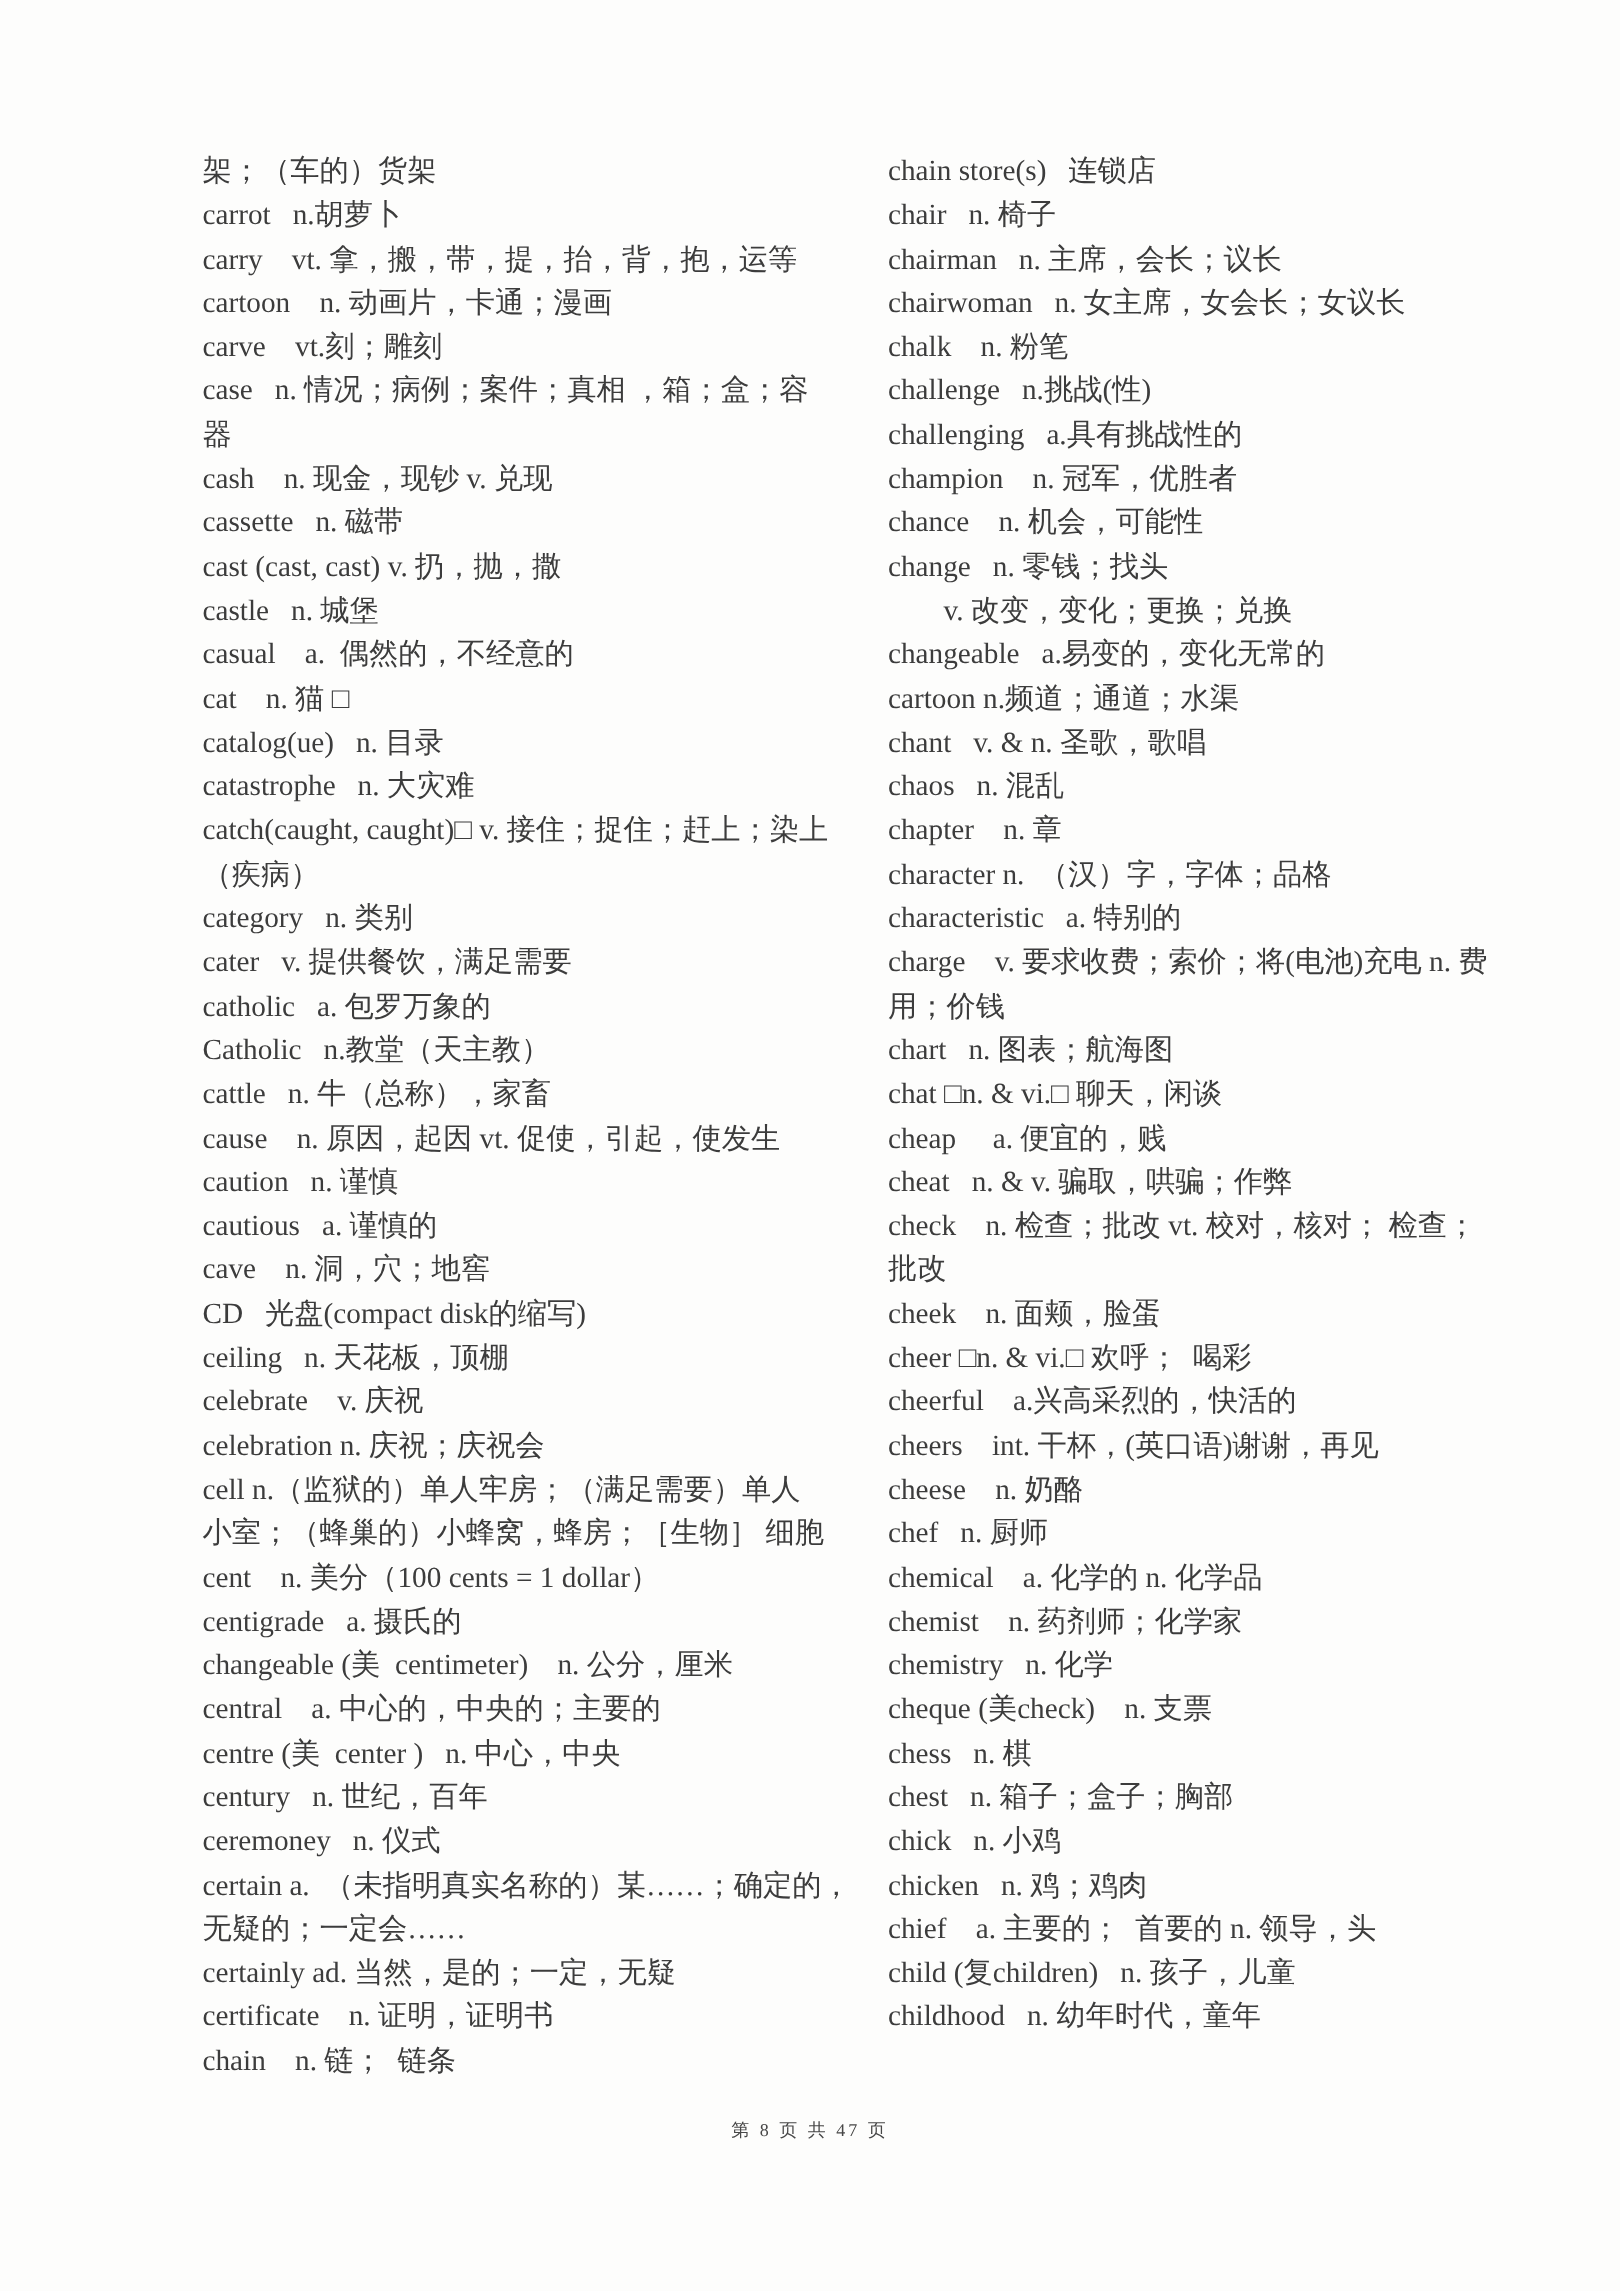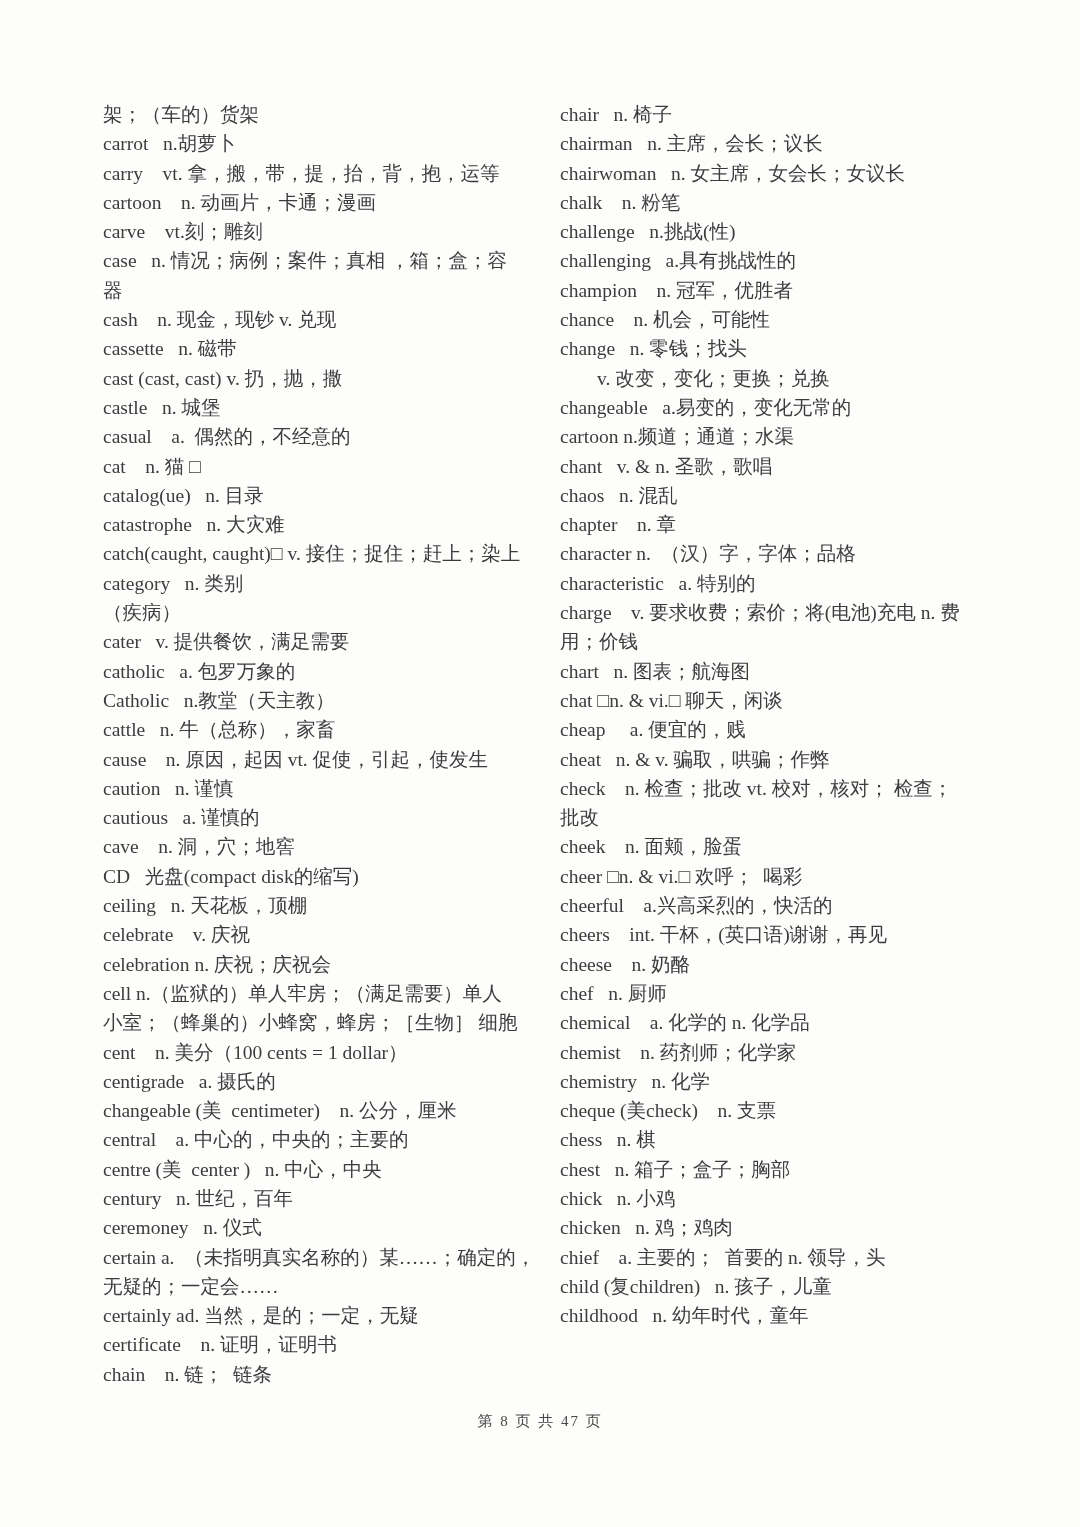--- a/index.html
+++ b/index.html
@@ -19,39 +19,39 @@
   .columns {
     position: absolute;
     top: 100px;
     left: 103px;
     width: 930px;
     display: flex;
   }
   .column {
     flex: none;
   }
-  .col-left  { width: 457px; }
+  .col-left  { width: 457px; margin-left: 32px; }
   .col-right { width: 473px; }
   .line {
     font-size: 19.5px;
     line-height: 29.3px;
     height: 29.3px;
     white-space: pre;
     overflow: visible;
   }
   .line.indent {
     padding-left: 37px;
   }
   .footer {
     position: absolute;
     top: 1412px;
     left: 0;
     width: 100%;
     text-align: center;
-    font-size: 15px;
+    font-size: 12px;
     letter-spacing: 2px;
     color: #474747;
   }
 </style>
 </head>
 <body>
 
 <div class="page">
   <div class="columns">
     <div class="column col-left">
@@ -64,22 +64,22 @@
         <div class="line">器</div>
         <div class="line">cash    n. 现金，现钞 v. 兑现</div>
         <div class="line">cassette   n. 磁带</div>
         <div class="line">cast (cast, cast) v. 扔，抛，撒</div>
         <div class="line">castle   n. 城堡</div>
         <div class="line">casual    a.  偶然的，不经意的</div>
         <div class="line">cat    n. 猫 □</div>
         <div class="line">catalog(ue)   n. 目录</div>
         <div class="line">catastrophe   n. 大灾难</div>
         <div class="line">catch(caught, caught)□ v. 接住；捉住；赶上；染上</div>
+        <div class="line">（疾病）</div>
         <div class="line">category   n. 类别</div>
-        <div class="line">（疾病）</div>
         <div class="line">cater   v. 提供餐饮，满足需要</div>
         <div class="line">catholic   a. 包罗万象的</div>
         <div class="line">Catholic   n.教堂（天主教）</div>
         <div class="line">cattle   n. 牛（总称），家畜</div>
         <div class="line">cause    n. 原因，起因 vt. 促使，引起，使发生</div>
         <div class="line">caution   n. 谨慎</div>
         <div class="line">cautious   a. 谨慎的</div>
         <div class="line">cave    n. 洞，穴；地窖</div>
         <div class="line">CD   光盘(compact disk的缩写)</div>
         <div class="line">ceiling   n. 天花板，顶棚</div>
@@ -94,20 +94,21 @@
         <div class="line">centre (美  center )   n. 中心，中央</div>
         <div class="line">century   n. 世纪，百年</div>
         <div class="line">ceremoney   n. 仪式</div>
         <div class="line">certain a.  （未指明真实名称的）某……；确定的，</div>
         <div class="line">无疑的；一定会……</div>
         <div class="line">certainly ad. 当然，是的；一定，无疑</div>
         <div class="line">certificate    n. 证明，证明书</div>
         <div class="line">chain    n. 链；  链条</div>
       </div>
     <div class="column col-right">
+        <div class="line">chain store(s)   连锁店</div>
         <div class="line">chair   n. 椅子</div>
         <div class="line">chairman   n. 主席，会长；议长</div>
         <div class="line">chairwoman   n. 女主席，女会长；女议长</div>
         <div class="line">chalk    n. 粉笔</div>
         <div class="line">challenge   n.挑战(性)</div>
         <div class="line">challenging   a.具有挑战性的</div>
         <div class="line">champion    n. 冠军，优胜者</div>
         <div class="line">chance    n. 机会，可能性</div>
         <div class="line">change   n. 零钱；找头</div>
         <div class="line indent">v. 改变，变化；更换；兑换</div>

